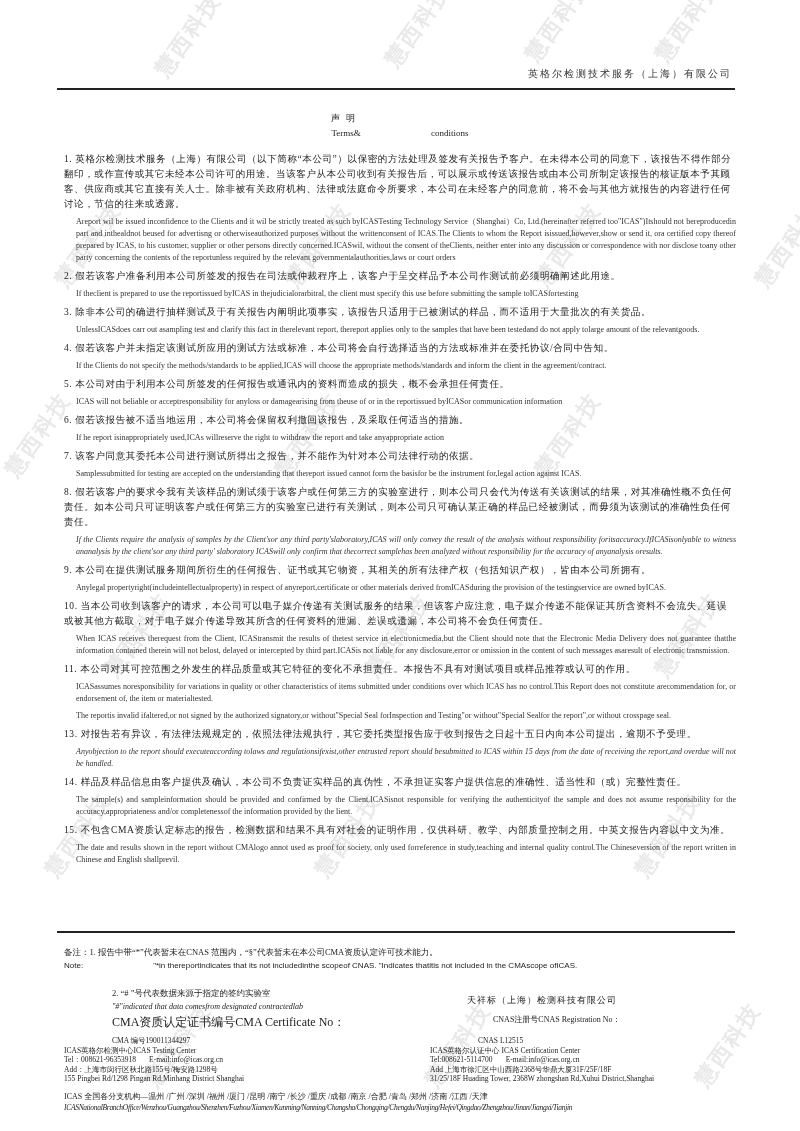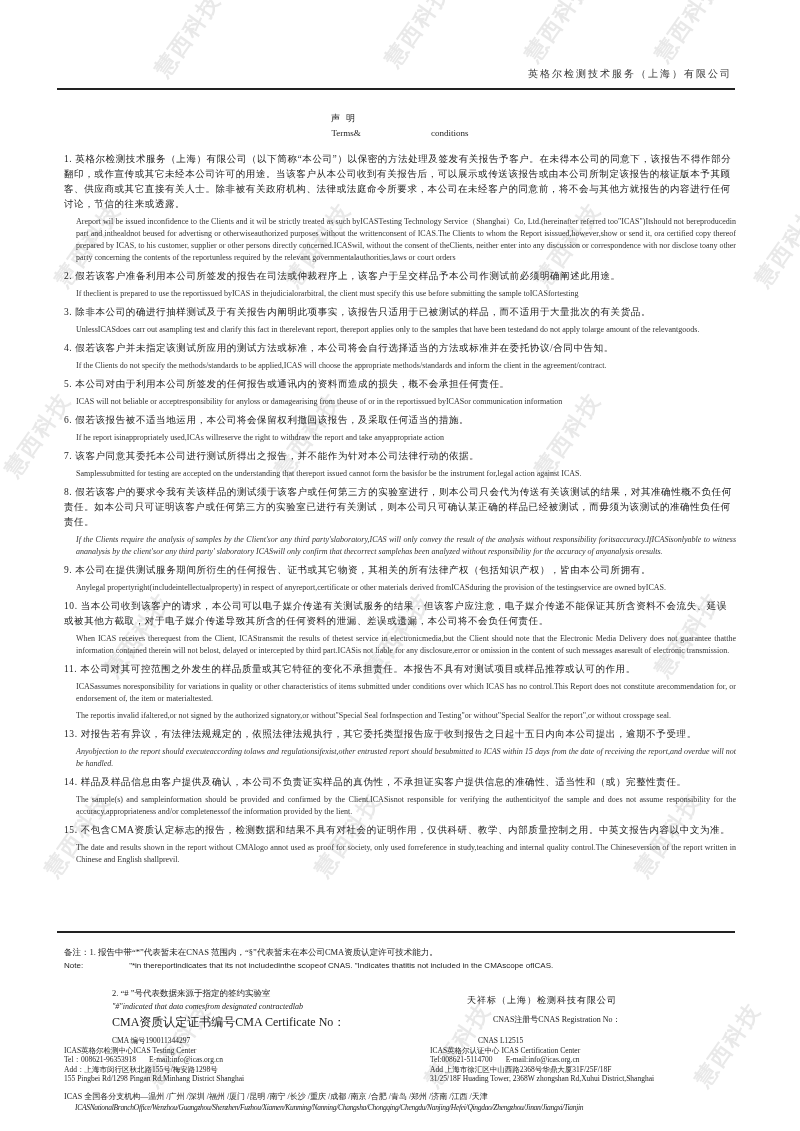--- a/index.html
+++ b/index.html
@@ -23,32 +23,32 @@
   .clauses { position: absolute; top: 152px; left: 64px; width: 672px; }
   .clause { margin-bottom: 5px; }
   .clause-cn { font-size: 9.5px; line-height: 15px; letter-spacing: 0.6px; color: #222; }
   .clause-en {
     font-size: 8px; line-height: 12px; color: #333; padding-left: 12px; text-align: justify; margin-top: 4px;
   }
   .clause-en.italic { font-style: italic; }
   .rule-bottom { position: absolute; top: 931px; left: 57px; width: 678px; height: 2px; background: #222; }
   .notes { position: absolute; top: 945px; left: 64px; width: 680px; font-size: 8.5px; }
   .note-line { line-height: 14px; }
-  .note-en { font-family: "Liberation Sans", sans-serif; font-size: 8px; display: flex; gap: 46px; }
+  .note-en { font-family: "Liberation Sans", sans-serif; font-size: 8px; display: flex; gap: 70px; }
   .note2 { position: absolute; top: 986px; left: 112px; font-size: 8.5px; line-height: 14px; }
   .note2 .en { font-style: italic; font-size: 8px; }
   .lab-name { position: absolute; top: 994px; left: 467px; font-size: 9px; letter-spacing: 1px; }
   .cnas-reg { position: absolute; top: 1014px; left: 493px; font-size: 8px; }
   .cma-cert { position: absolute; top: 1014px; left: 112px; font-size: 12px; }
   .contact { position: absolute; font-size: 7.5px; line-height: 9.5px; white-space: nowrap; color: #222; }
   .contact .numline { padding-left: 48px; }
   .contact-left { top: 1036px; left: 64px; }
   .contact-right { top: 1036px; left: 430px; }
   .branches { position: absolute; top: 1091px; left: 64px; font-size: 8px; line-height: 11px; white-space: nowrap; }
-  .branches .en { font-style: italic; font-size: 7.5px; letter-spacing: -0.3px; margin-left: 11px; }
+  .branches .en { font-style: italic; font-size: 7.5px; letter-spacing: -0.3px; }
 </style>
 </head>
 <body>
 
 <div class="watermarks">
   <div class="wm" style="top:20px;left:140px;">慧西科技</div>
   <div class="wm" style="top:10px;left:370px;">慧西科技</div>
   <div class="wm" style="top:5px;left:510px;">慧西科技</div>
   <div class="wm" style="top:5px;left:640px;">慧西科技</div>
   <div class="wm" style="top:230px;left:40px;">慧西科技</div>

